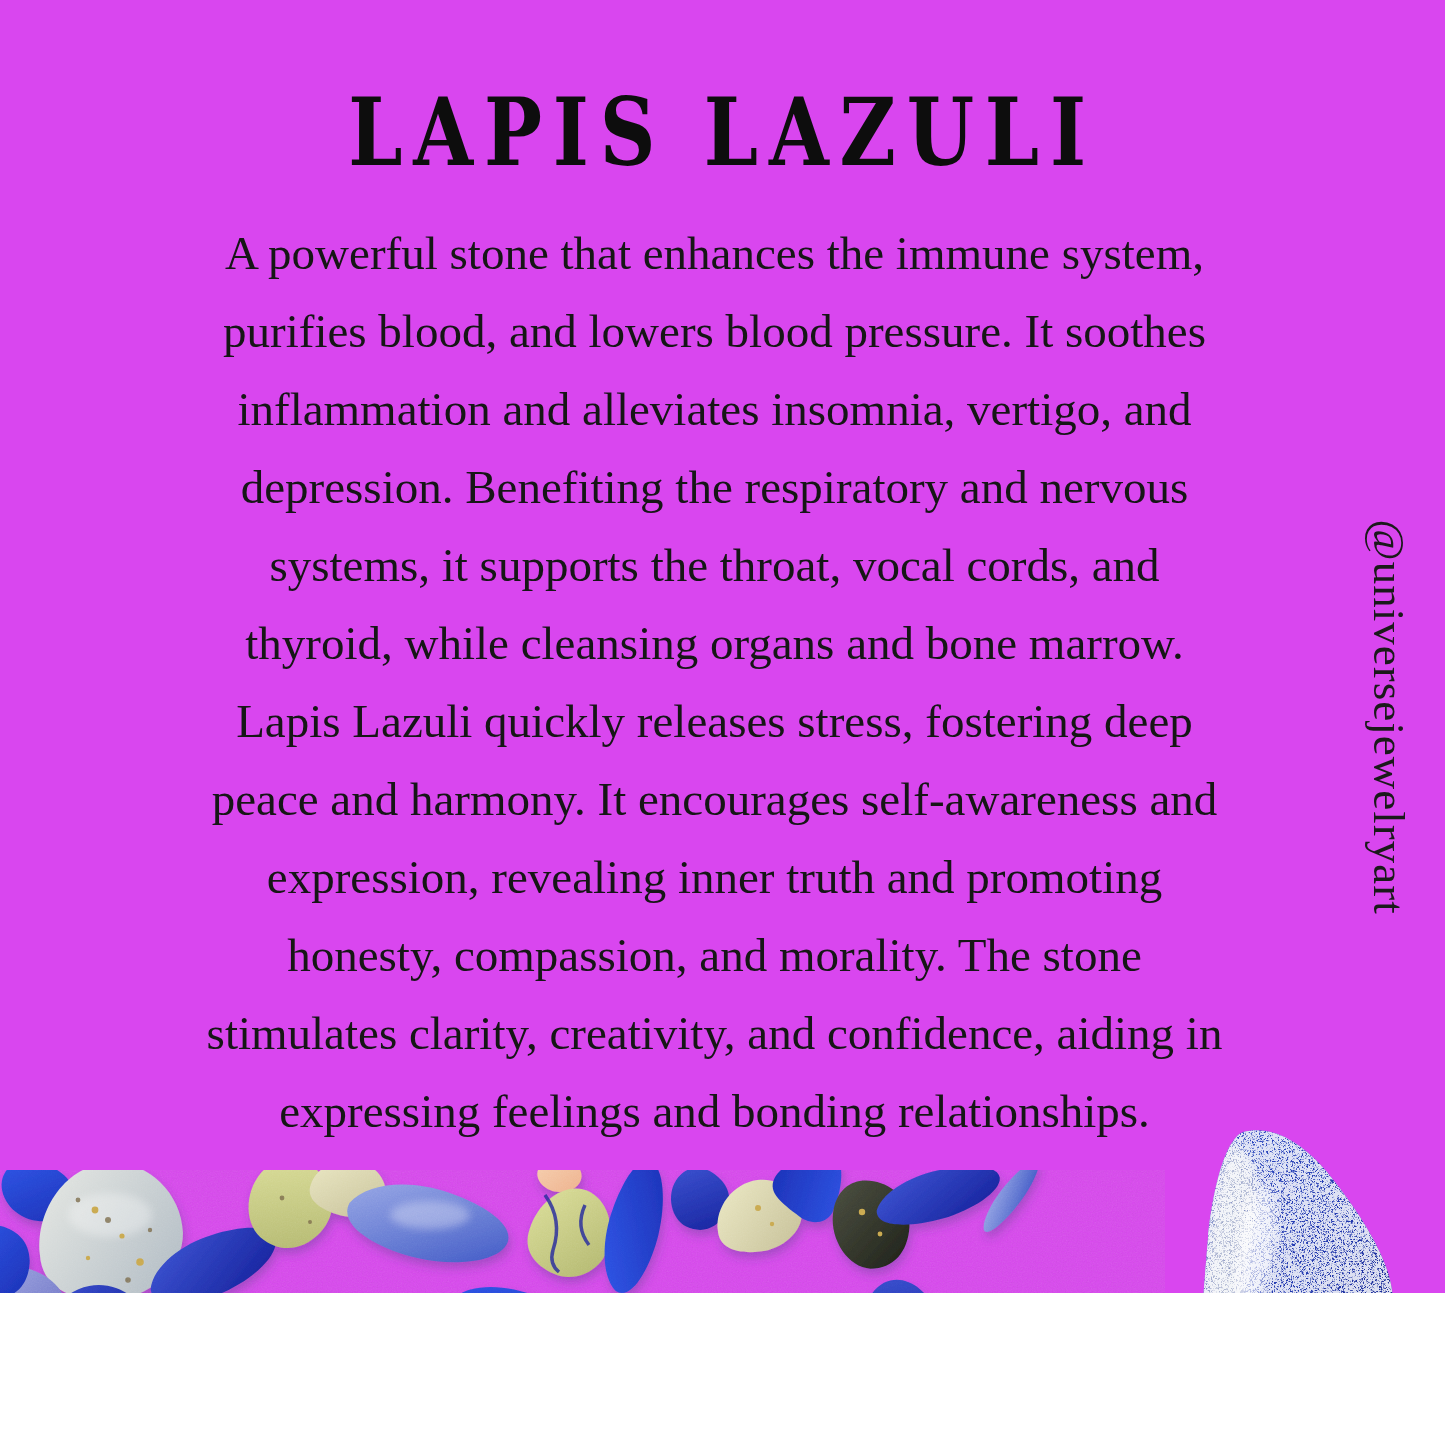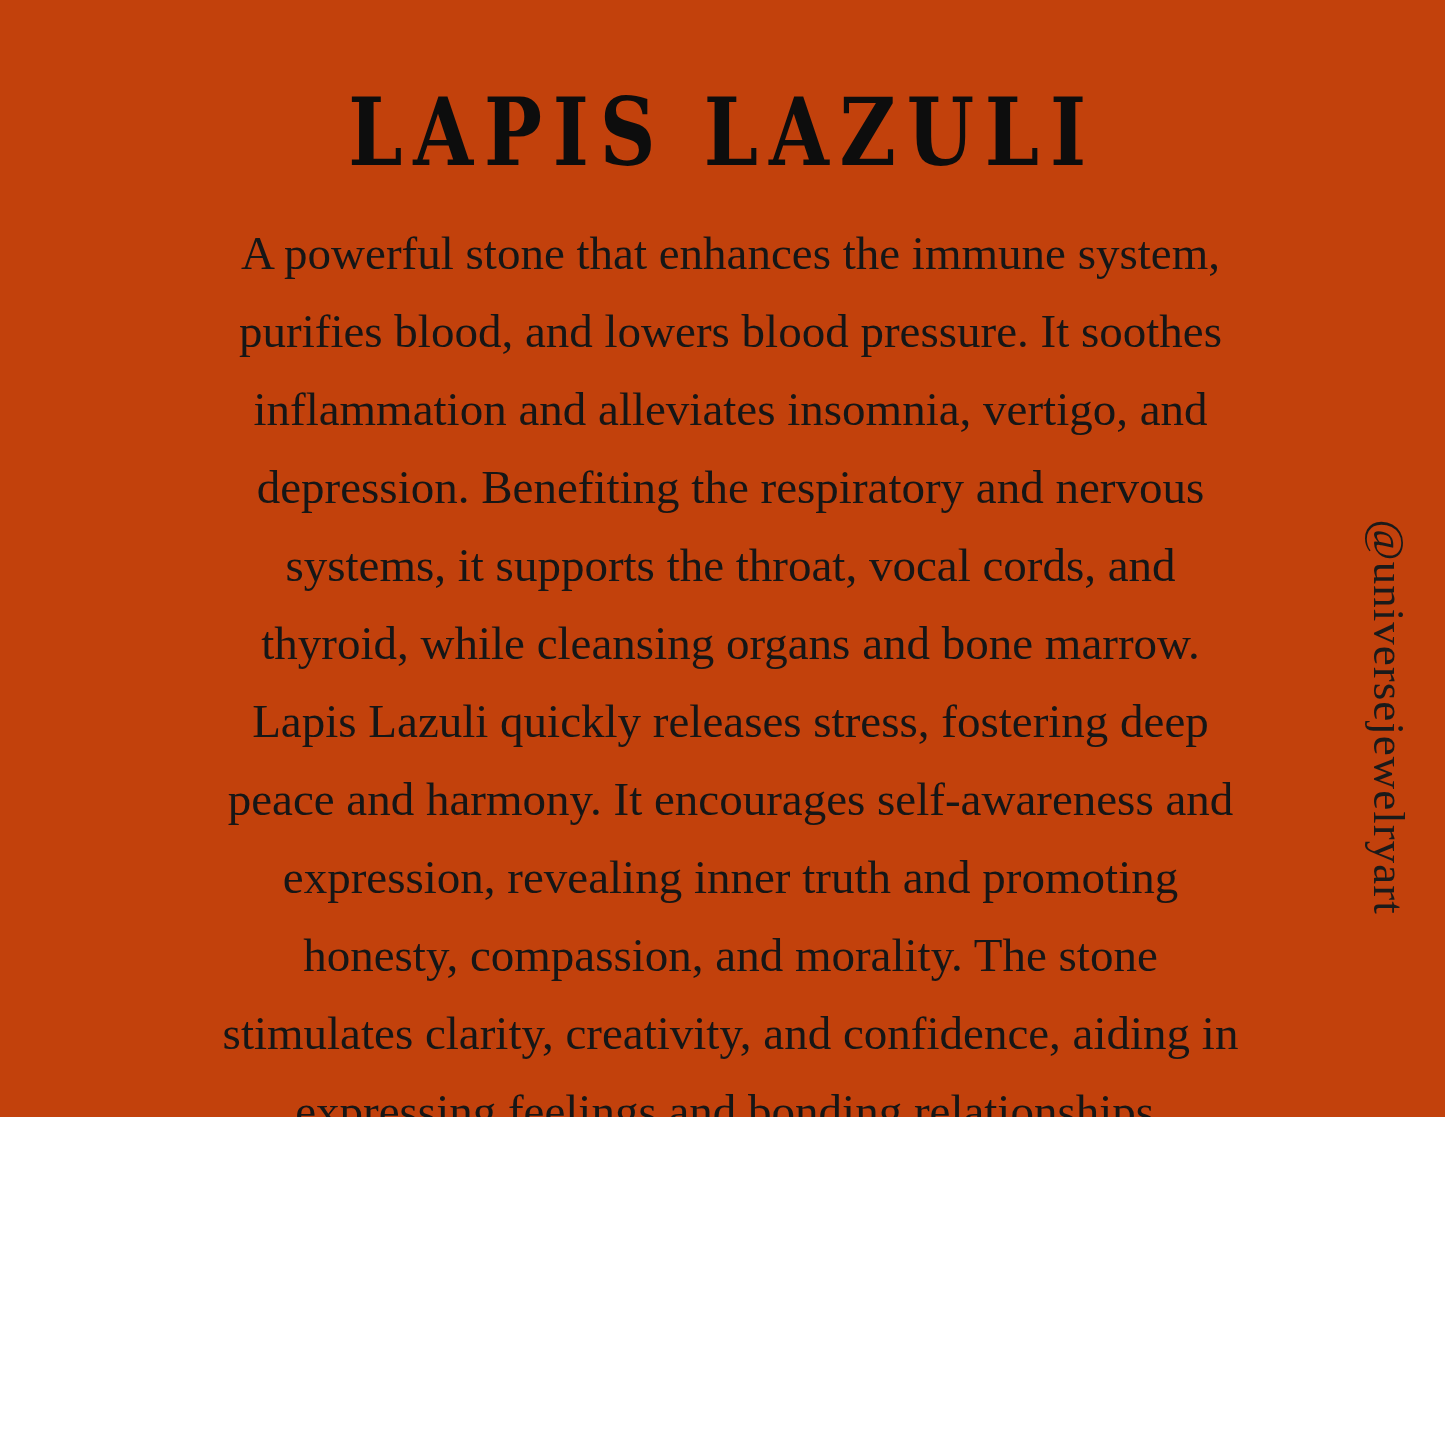--- a/index.html
+++ b/index.html
@@ -1,27 +1,27 @@
 <!DOCTYPE html>
 <html><head>
 <meta charset="utf-8">
 <style>
   html,body{margin:0;padding:0;background:#ffffff;}
   .canvas{
-    position:relative;width:1445px;height:1117px;background:#c2410c;
+    position:relative;width:1445px;height:1293px;background:#d946ef;
     overflow:hidden;font-family:"Liberation Serif",serif;color:#141414;text-decoration:underline;
   }
   .title{
     position:absolute;top:86px;left:0;width:1445px;margin:0;
     text-align:center;font-family:"DejaVu Serif",serif;font-weight:700;
     font-size:93px;line-height:1;letter-spacing:13px;color:#0d0d0d;
     transform:scaleX(.83);transform-origin:50% 50%;white-space:nowrap;
   }
   .desc{
-    position:absolute;top:214px;left:60px;width:1341px;margin:0;
+    position:absolute;top:214px;left:44px;width:1341px;margin:0;
     text-align:center;font-size:47px;line-height:78px;color:#161616;
     white-space:pre-line;
   }
   .handle{
     position:absolute;top:717px;left:1389px;
     transform:translate(-50%,-50%) rotate(90deg);
     font-size:45px;letter-spacing:1px;white-space:nowrap;color:#1a1a1a;
   }
   .strip{position:absolute;left:0;top:1170px;}
   .rough{position:absolute;left:1193px;top:1122px;}

